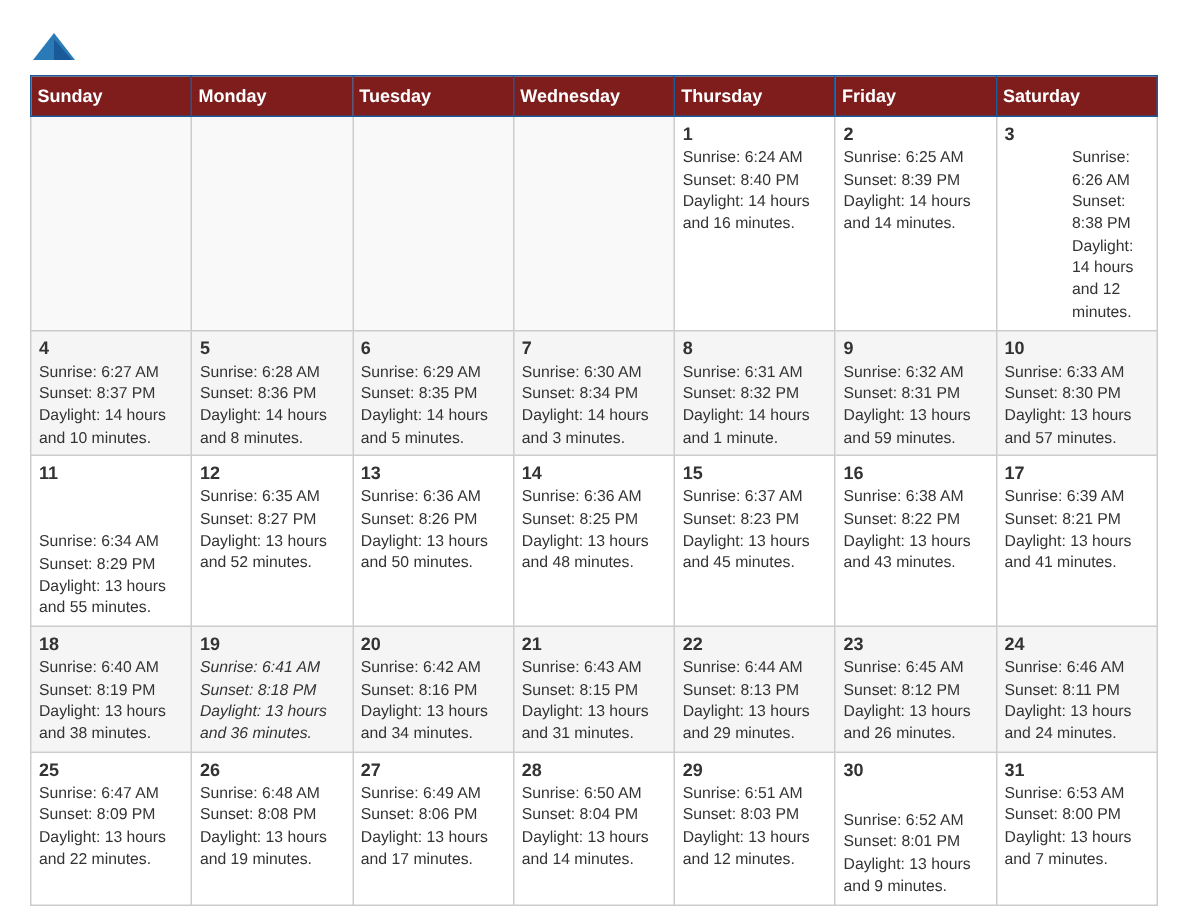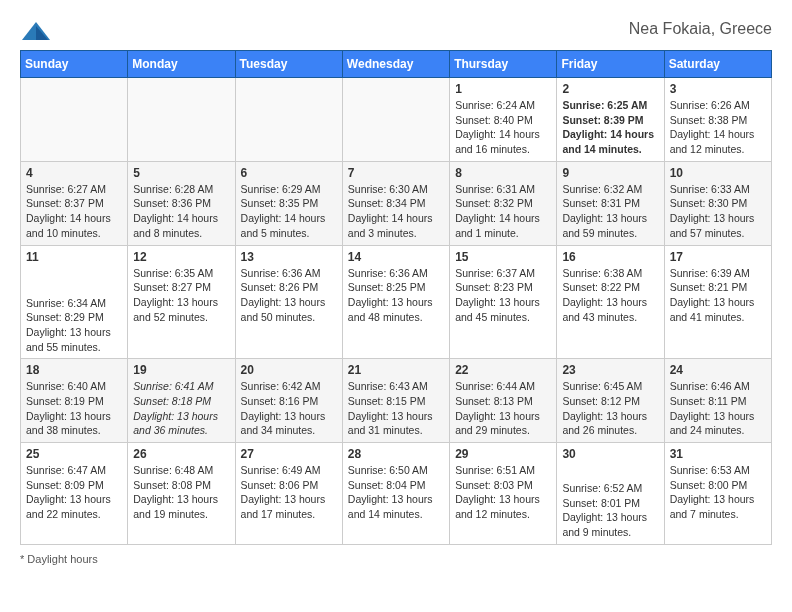--- a/index.html
+++ b/index.html
@@ -37,21 +37,21 @@
     .location {
       font-size: 16px;
       color: #555;
     }
     .calendar {
       width: 100%;
       border-collapse: collapse;
       font-size: 11px;
     }
     .calendar th {
-      background: #3b82f6;
+      background: #7f1d1d;
       color: #fff;
       padding: 6px 4px;
       text-align: left;
       font-size: 12px;
       border: 1px solid #1a5a98;
     }
     .calendar td {
       border: 1px solid #ccc;
       padding: 4px 5px;
       vertical-align: top;
@@ -89,21 +89,20 @@
 <div class="header">
   <div class="logo">
     <div class="logo-icon">
       <svg width="32" height="24" viewBox="0 0 32 24">
         <polygon points="16,2 30,20 2,20" fill="#2a7ab8"></polygon>
         <polygon points="16,6 28,20 16,20" fill="#1a5a98"></polygon>
       </svg>
     </div>
   </div>
   <div class="title-block">
-    <div class="location">Nea Fokaia, Greece</div>
   </div>
 </div>
 
 <table class="calendar">
   <thead>
     <tr>
     <th>Sunday</th>
         <th>Monday</th>
         <th>Tuesday</th>
         <th>Wednesday</th>
@@ -120,28 +119,28 @@
         <td class="empty"></td>
         <td>
           <span class="day-number">1</span>
           <div class="day-info" style="white-space: pre-line;">Sunrise: 6:24 AM
 Sunset: 8:40 PM
 Daylight: 14 hours
 and 16 minutes.</div>
         </td>
         <td>
           <span class="day-number">2</span>
-          <div class="day-info" style="white-space: pre-line; font-weight: bold;">Sunrise: 6:25 AM
+          <div class="day-info" style="white-space: pre-line;">Sunrise: 6:25 AM
 Sunset: 8:39 PM
 Daylight: 14 hours
 and 14 minutes.</div>
         </td>
         <td>
           <span class="day-number">3</span>
-          <div class="day-info" style="white-space: pre-line;">Sunrise: 6:26 AM
+          <div class="day-info" style="white-space: pre-line; margin-left: 45px;">Sunrise: 6:26 AM
 Sunset: 8:38 PM
 Daylight: 14 hours
 and 12 minutes.</div>
         </td>
       </tr>
       <tr>
         <td>
           <span class="day-number">4</span>
           <div class="day-info" style="white-space: pre-line;">Sunrise: 6:27 AM
 Sunset: 8:37 PM

